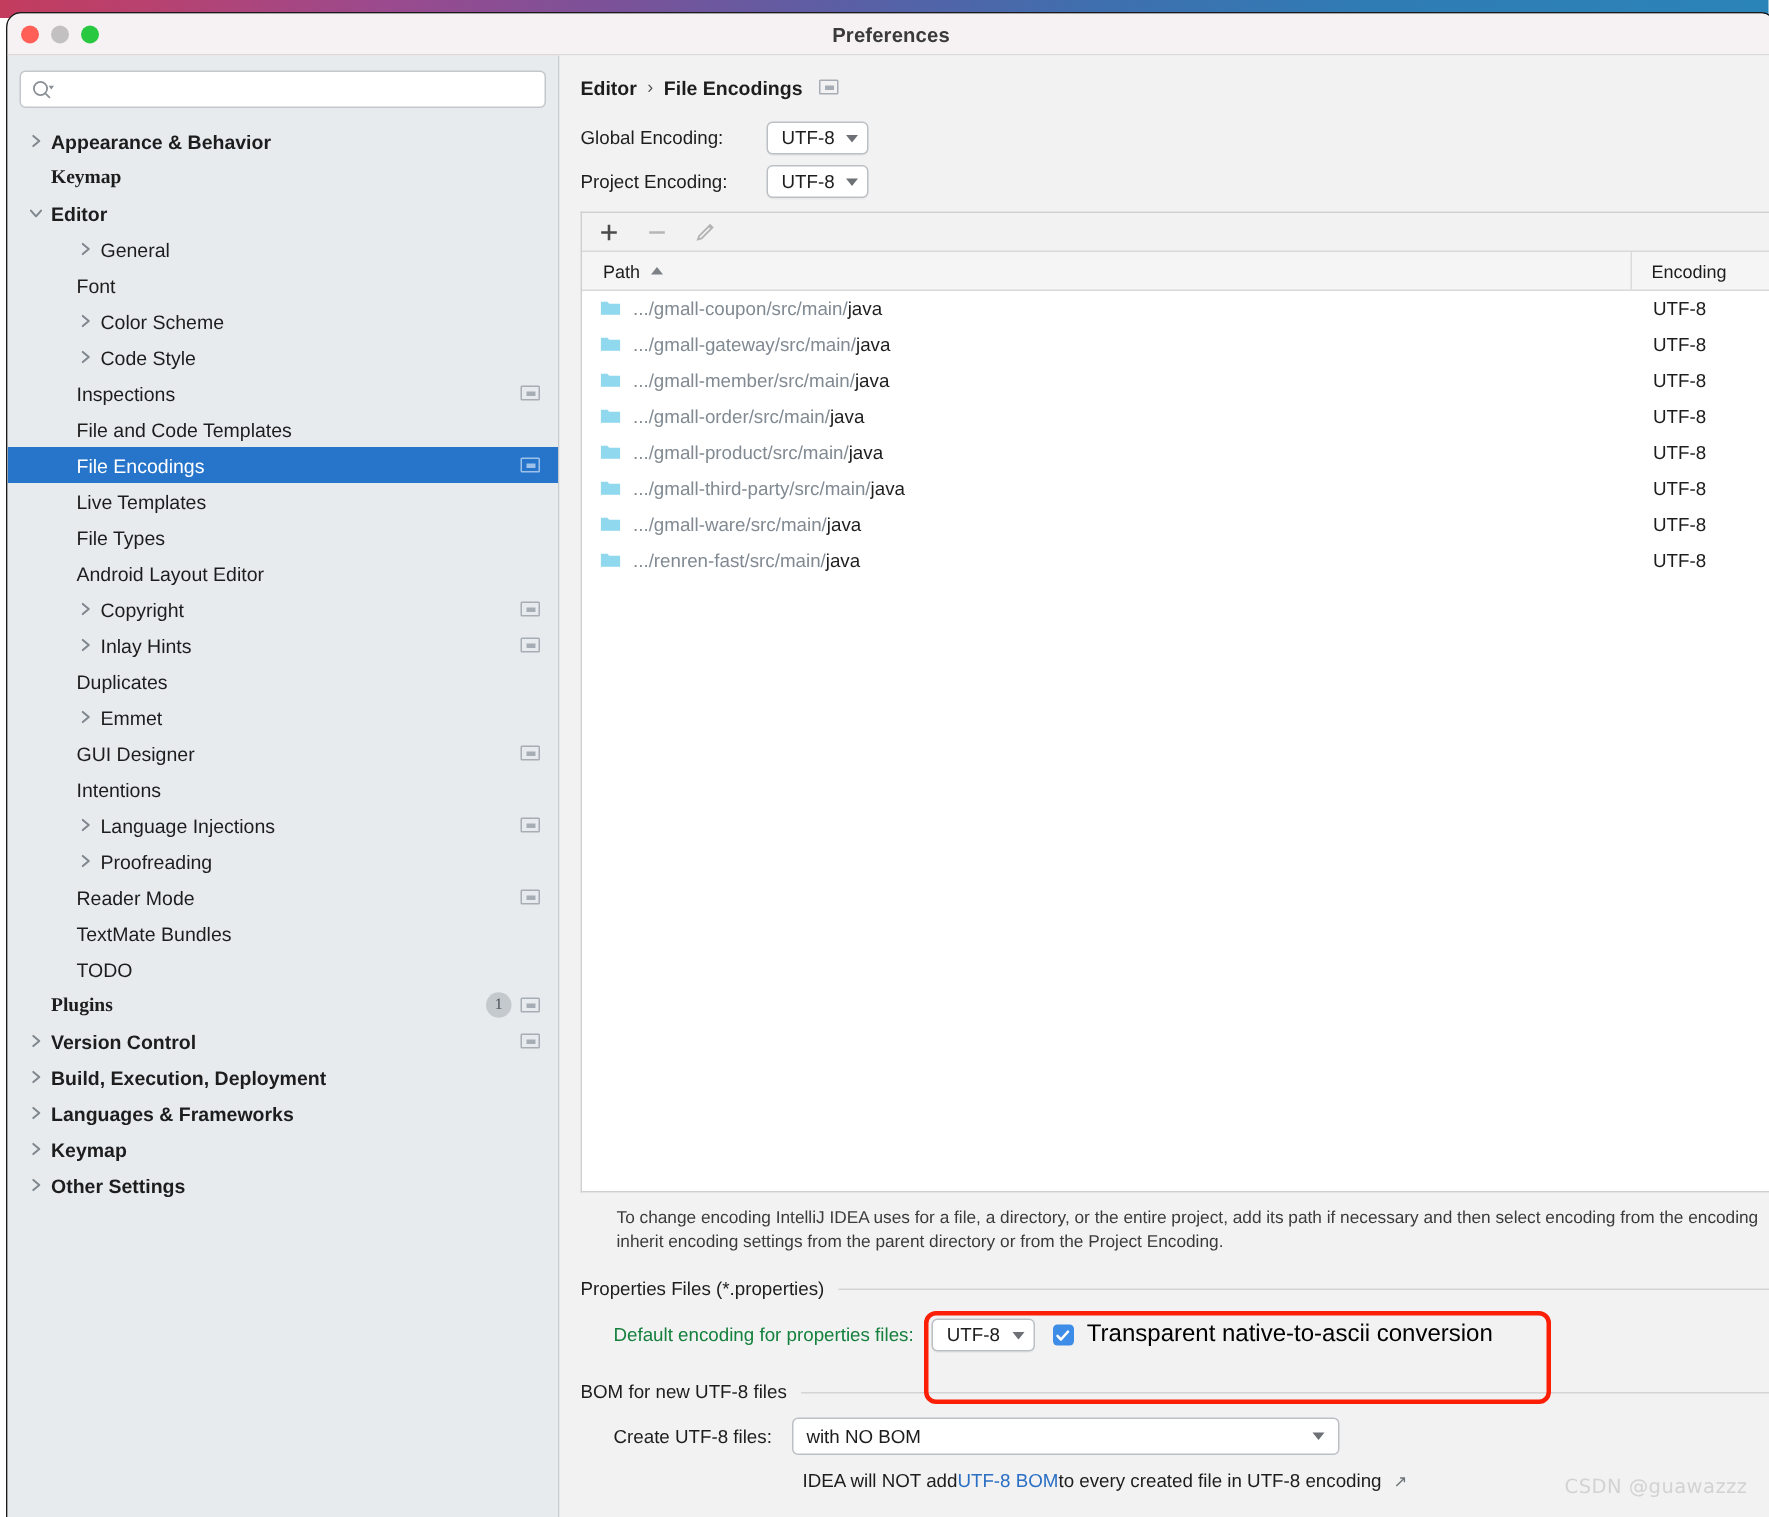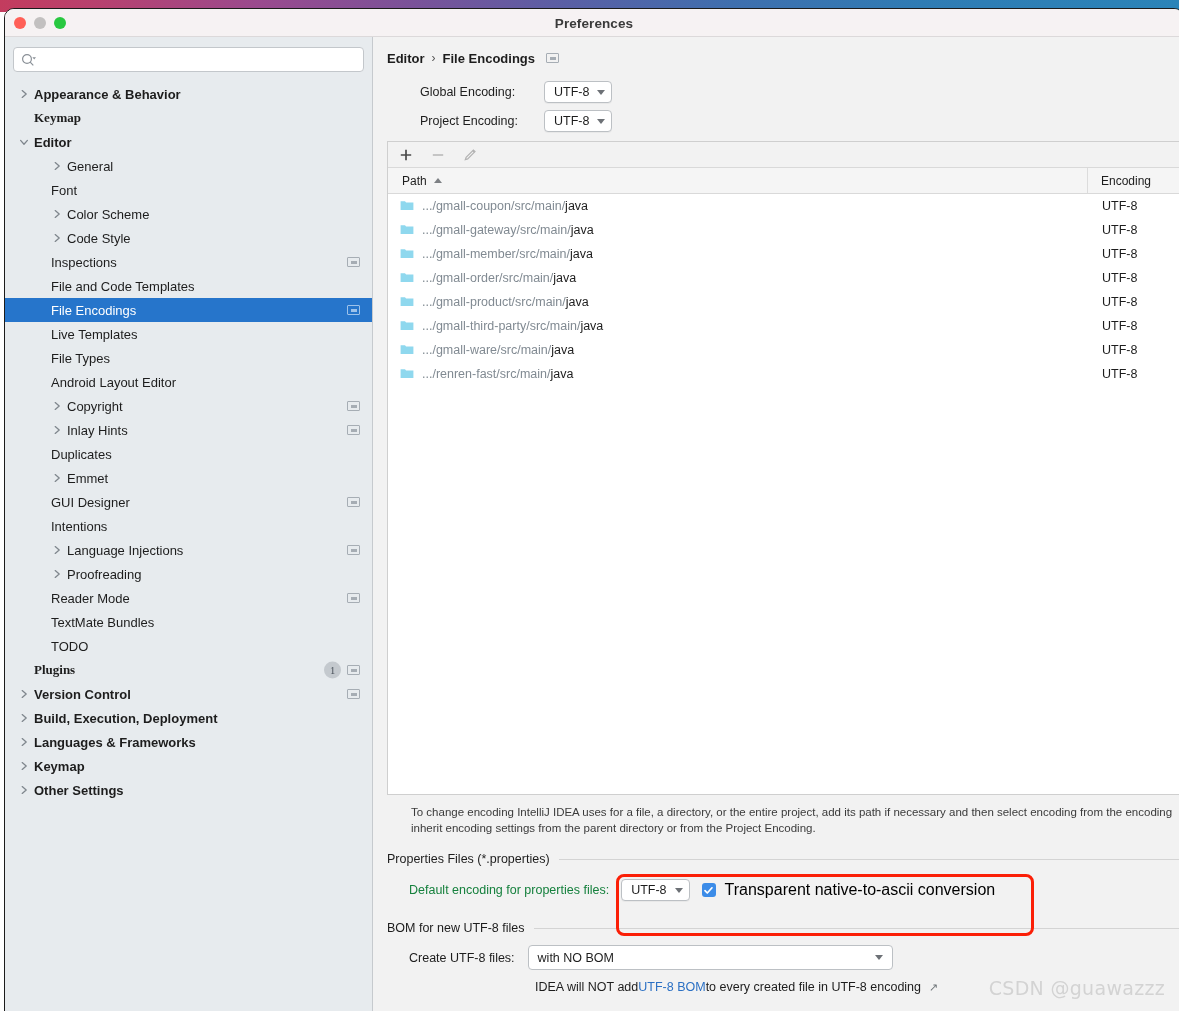--- a/index.html
+++ b/index.html
@@ -125,21 +125,21 @@
   }
   #breadcrumb .sep { font-weight: normal; color: #555; font-size: 12px; }
   #breadcrumb .crumb-icon {
     width: 13px; height: 10px; margin-left: 4px;
     border: 1.5px solid #a6adb4; border-radius: 1px;
     display: flex; align-items: center; justify-content: center;
   }
   #breadcrumb .crumb-icon i { display:block; width: 6px; height: 3px; background: #a6adb4; }
 
   .enc-row { display: flex; align-items: center; height: 24px; margin-bottom: 5px; }
-  .enc-row .enc-label { font-size: 12.5px; color: #1d1d1d; width: 124px; margin-left: 33px; }
+  .enc-row .enc-label { font-size: 12.5px; color: #1d1d1d; width: 124px; }
   .combo-sm {
     height: 22px; min-width: 66px;
     background: #fff; border: 1px solid #bcc0c4; border-radius: 4px;
     display: inline-flex; align-items: center; justify-content: space-between;
     padding: 0 6px 0 9px; font-size: 12.5px; color: #1d1d1d;
     box-shadow: 0 1px 0 rgba(0,0,0,.04);
   }
   .combo-sm .cval { padding-right: 8px; }
   .tri-down {
     width: 0; height: 0; border-left: 4.5px solid transparent;
@@ -220,21 +220,21 @@
   #bom-note {
     margin-top: 10px; padding-left: 148px;
     font-size: 12.5px; color: #1d1d1d;
     display: flex; align-items: center; gap: 0px;
   }
   .lnk { color: #2b70c4; }
   .ext-arrow { margin-left: 8px; color: #6e7478; font-size: 11px; }
 
   #watermark {
     position: absolute; right: 18px; bottom: 14px;
-    font-size: 19px; color: #d3d3d3; letter-spacing: .3px;
+    font-size: 13px; color: #d3d3d3; letter-spacing: .3px;
     font-family: "DejaVu Sans", sans-serif;
   }
 </style>
 </head>
 <body>
 
 <div id="desktop-strip"></div>
 
 <div id="window">
 

